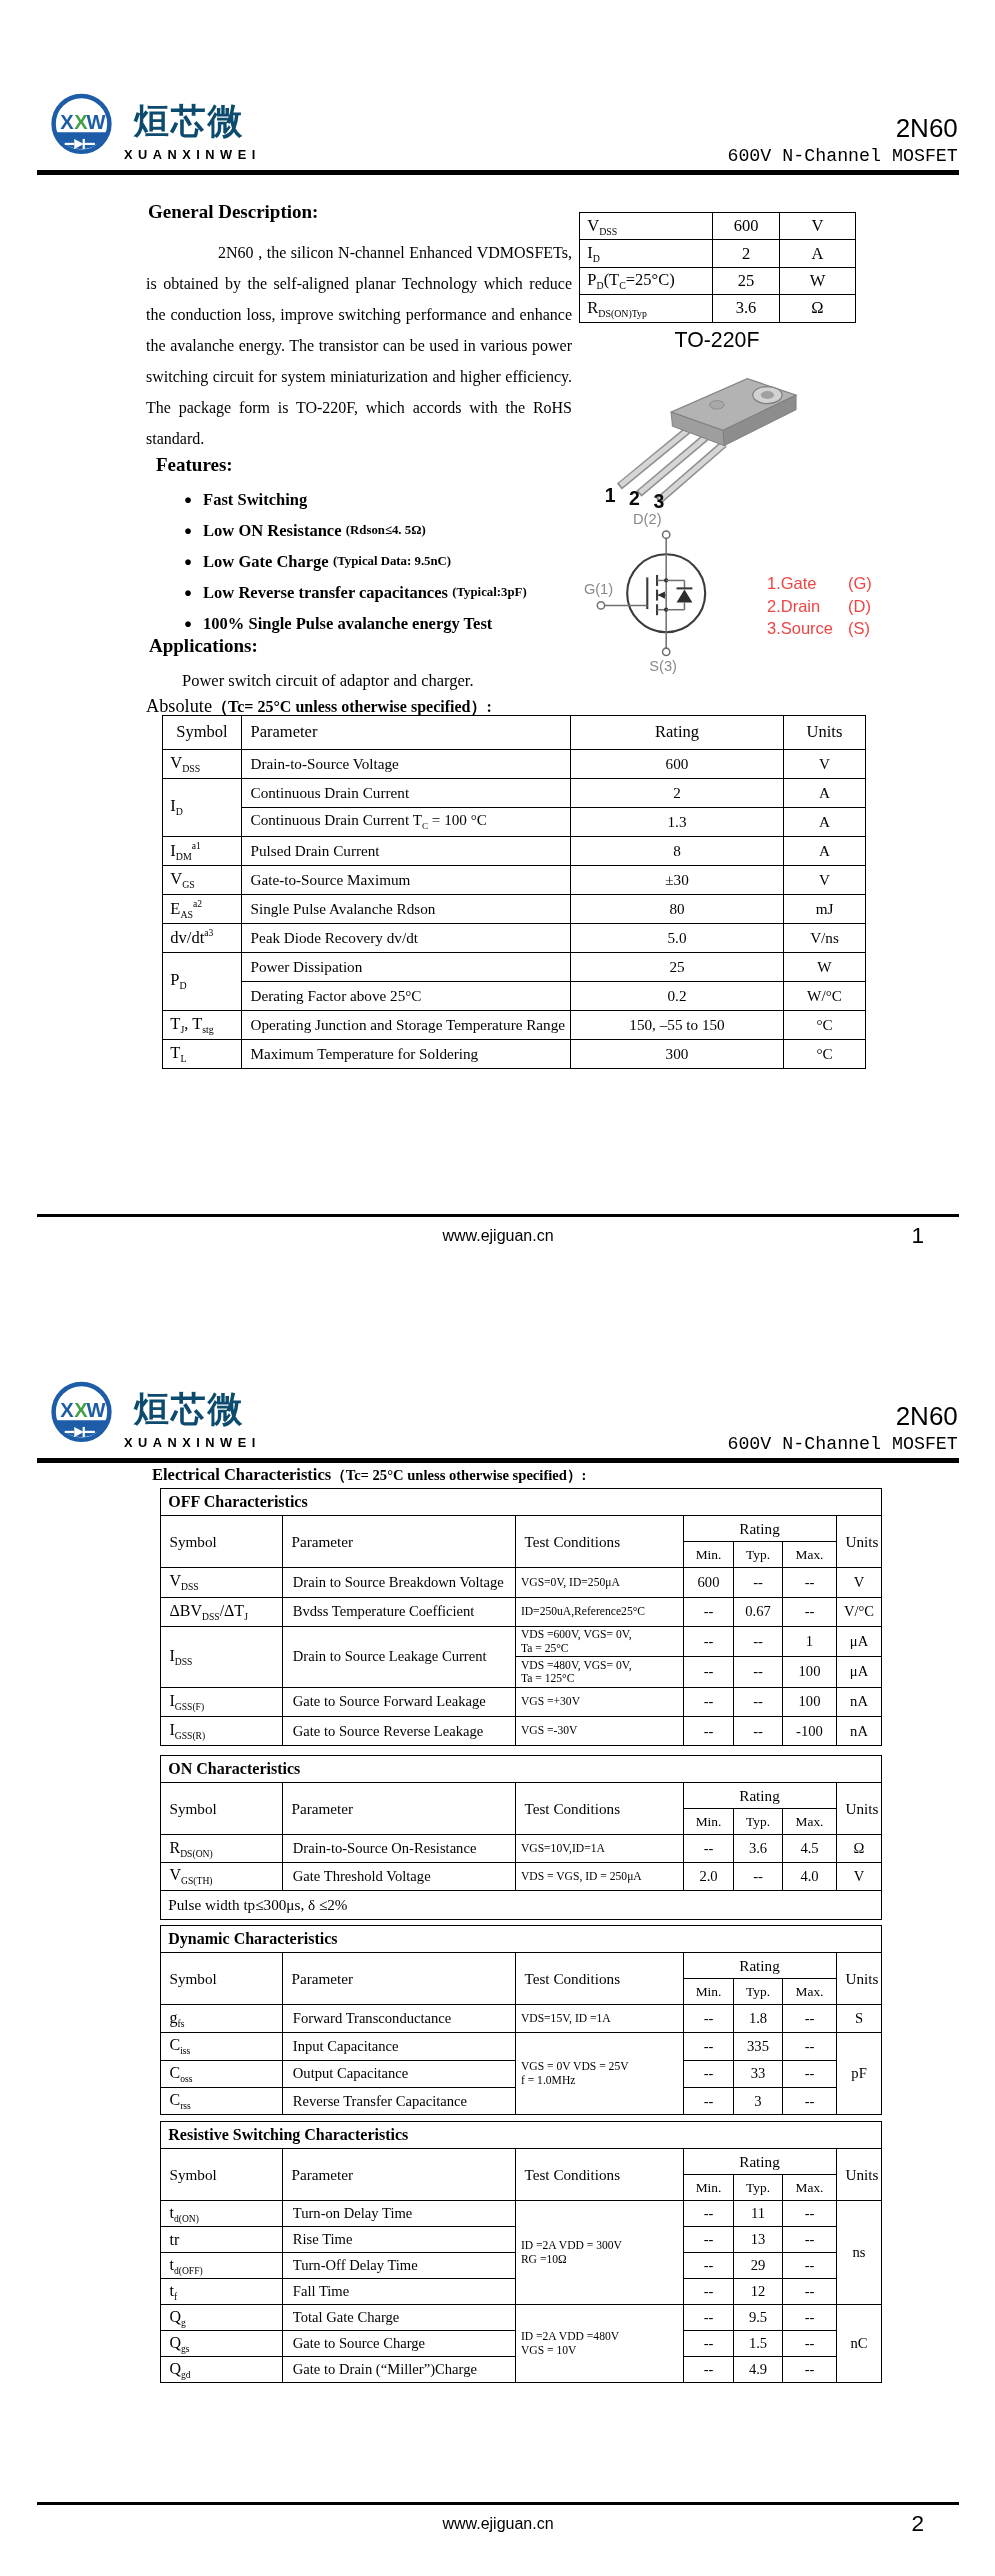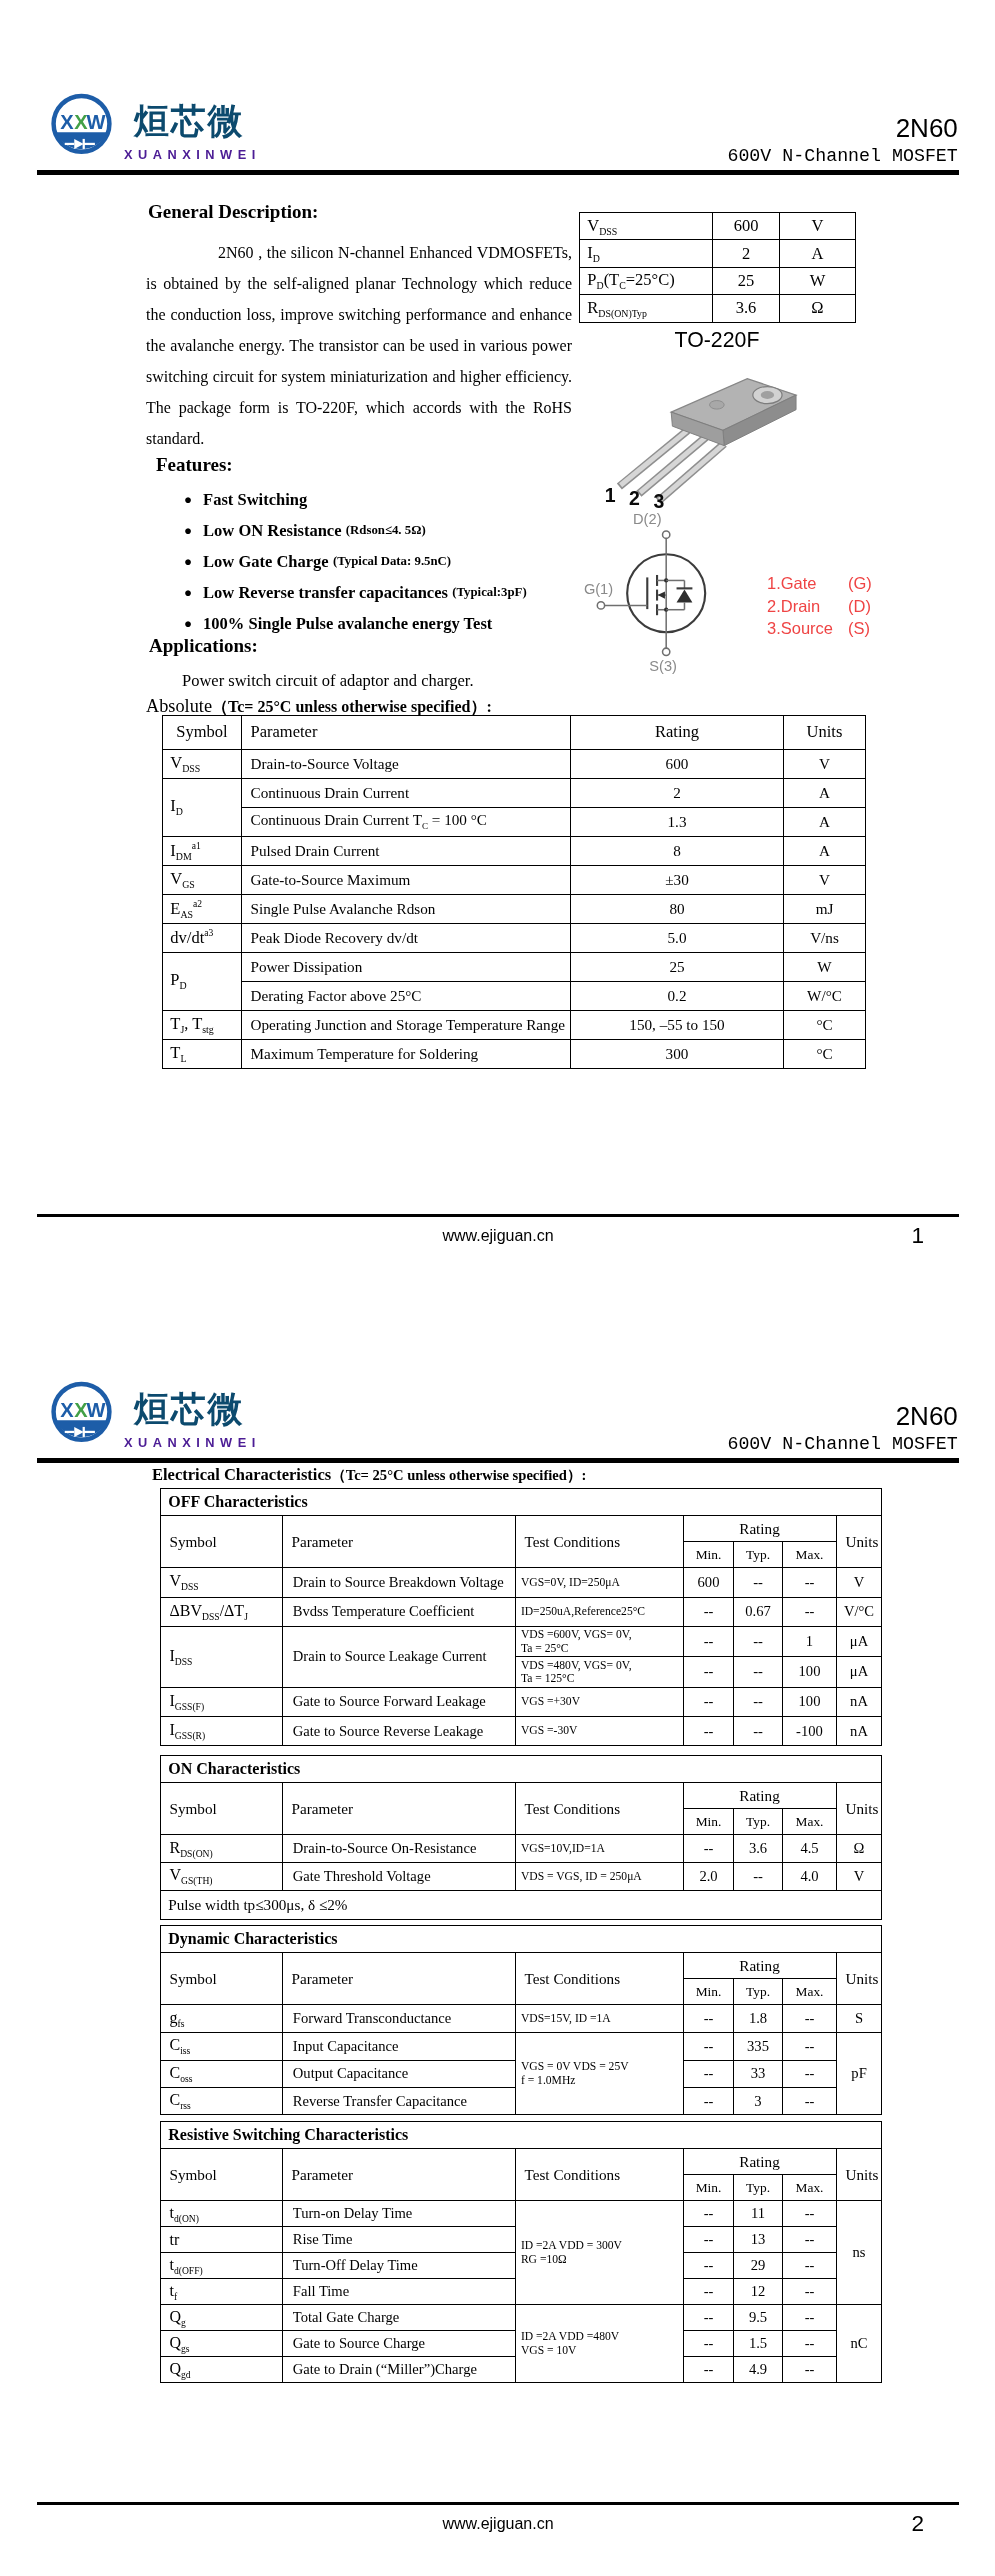--- a/index.html
+++ b/index.html
@@ -9,21 +9,21 @@
 
   
   .hdr{position:absolute;left:37px;top:91px;width:922px;height:79px;border-bottom:5.5px solid #000;}
   .logo-svg{position:absolute;left:11px;top:1.2px;width:67px;height:67px;}
   .lg-ring{fill:none;stroke:#1d5da8;stroke-width:8;}
   .lg-bowl{fill:#1d5da8;}
   .lg-ltr{font-family:"Liberation Sans",sans-serif;font-weight:bold;font-size:36px;}
   .lg-x{fill:#1d5da8;} .lg-g{fill:#43a047;}
   .lg-d{stroke:#fff;stroke-width:4;fill:none;} .lg-dt{fill:#fff;stroke:none;}
   .brand-zh{position:absolute;left:85px;top:12.2px;font-family:"Liberation Sans",sans-serif;font-weight:bold;font-size:35px;line-height:1;color:#0c4a6e;letter-spacing:1.8px;margin-left:12px;}
-  .brand-en{position:absolute;left:87px;top:56px;font-family:"Liberation Sans",sans-serif;font-weight:bold;font-size:12.8px;letter-spacing:5.5px;color:#4c1d95;}
+  .brand-en{position:absolute;left:87px;top:56px;font-family:"Liberation Sans",sans-serif;font-weight:bold;font-size:12.8px;letter-spacing:5.5px;color:#000000;}
   .part{position:absolute;right:1.2px;top:24.4px;font-family:"Liberation Sans",sans-serif;font-size:26px;line-height:1;}
   .subtitle{position:absolute;right:1.2px;top:56px;font-family:Liberation Mono, monospace;font-size:18.3px;line-height:1;}
 
   
   .ftr{position:absolute;left:37px;top:1214px;width:922px;border-top:3.7px solid #000;}
   .ftr-url{position:absolute;left:0;right:0;top:9.8px;text-align:center;font-family:"Liberation Sans",sans-serif;font-size:16px;}
   .ftr-page{position:absolute;right:35px;top:6.1px;font-family:"Liberation Sans",sans-serif;font-size:22.6px;}
 
   
   .gd-title{position:absolute;left:148px;top:201px;font-size:19px;font-weight:bold;}

